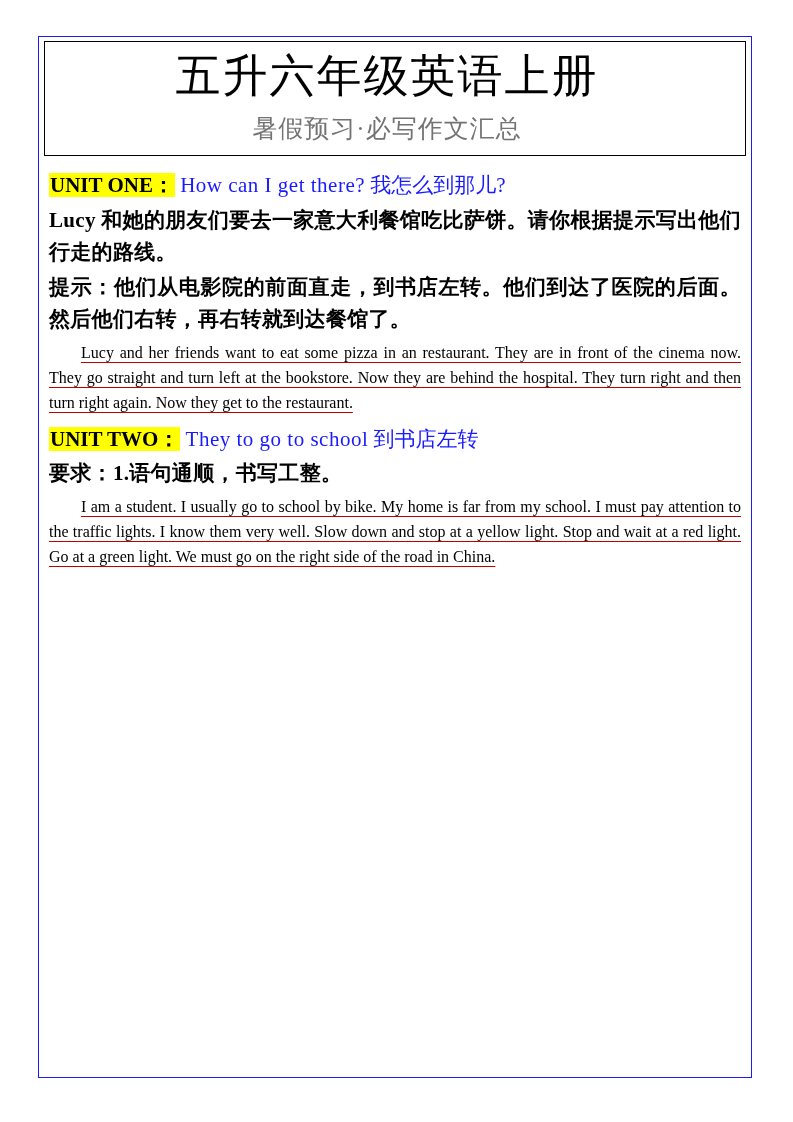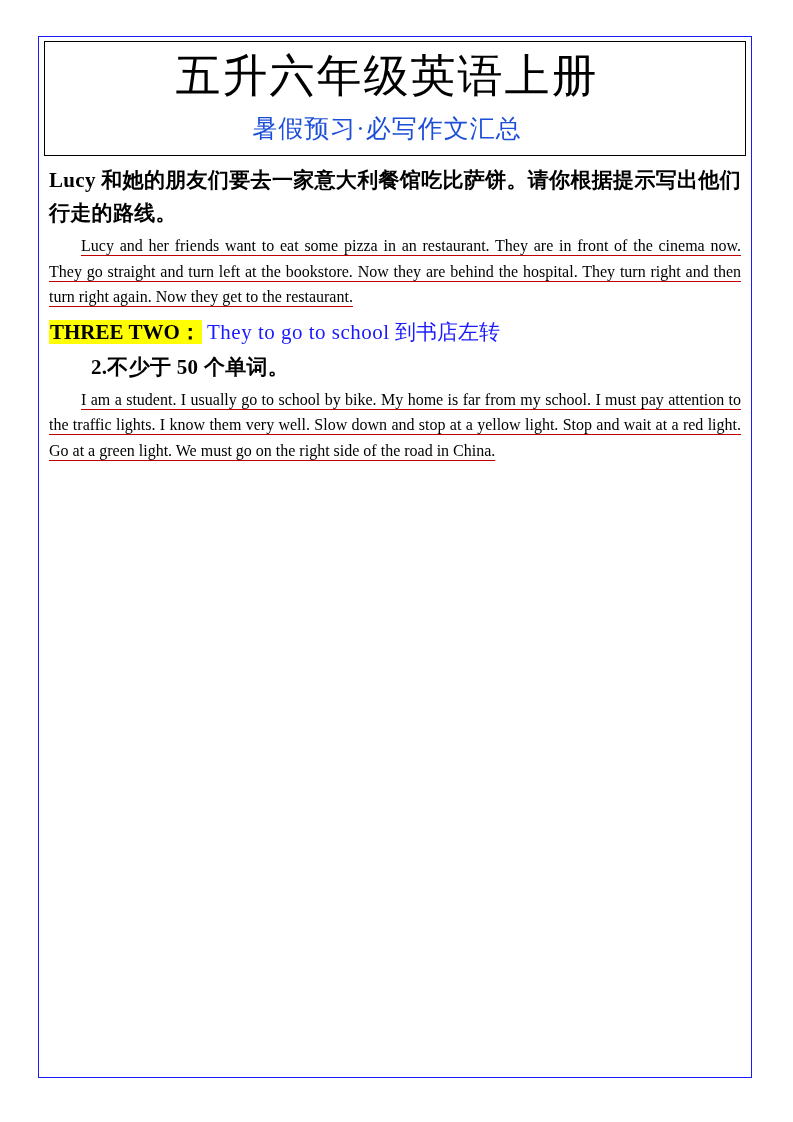--- a/index.html
+++ b/index.html
@@ -36,21 +36,21 @@
     font-size: 45px;
     line-height: 1.25;
     letter-spacing: 2px;
     font-family: "Liberation Serif", "DejaVu Serif", serif;
     color: #000;
     font-weight: normal;
     margin: 0;
   }
   .sub-title {
     font-size: 25px;
-    color: #1d4ed8;
+    color: #737373;
     margin-top: 8px;
     letter-spacing: 1px;
   }
   .content {
     padding: 6px 10px 0 10px;
   }
   .unit-line {
     font-size: 21px;
     line-height: 1.5;
     margin-top: 8px;
@@ -105,33 +105,39 @@
 
 <div class="page">
 
   <div class="title-box">
     <div class="main-title">五升六年级英语上册</div>
     <div class="sub-title">暑假预习·必写作文汇总</div>
   </div>
 
   <div class="content">
 
+    <div class="unit-line">
+      <span class="unit-tag">UNIT ONE：</span>
+      <span class="unit-en">How can I get there?</span>
+      <span class="unit-cn">我怎么到那儿?</span>
+    </div>
 
     <div class="cn-para">Lucy 和她的朋友们要去一家意大利餐馆吃比萨饼。请你根据提示写出他们行走的路线。</div>
 
+    <div class="cn-para">提示：他们从电影院的前面直走，到书店左转。他们到达了医院的后面。然后他们右转，再右转就到达餐馆了。</div>
 
     <div class="en-para"><span class="u">Lucy and her friends want to eat some pizza in an restaurant. They are in front of the cinema now. They go straight and turn left at the bookstore. Now they are behind the hospital. They turn right and then turn right again. Now they get to the restaurant.</span></div>
 
     <div class="unit-line">
-      <span class="unit-tag">THREE TWO：</span>
+      <span class="unit-tag">UNIT TWO：</span>
       <span class="unit-en">They to go to school</span>
       <span class="unit-cn">到书店左转</span>
     </div>
 
 
+    <div class="cn-para">要求：1.语句通顺，书写工整。</div>
 
-    <div class="cn-para cn-indent">2.不少于 50 个单词。</div>
 
     <div class="en-para"><span class="u">I am a student. I usually go to school by bike. My home is far from my school. I must pay attention to the traffic lights. I know them very well. Slow down and stop at a yellow light. Stop and wait at a red light. Go at a green light. We must go on the right side of the road in China.</span></div>
 
 
   </div>
 </div>
 
 </body></html>

